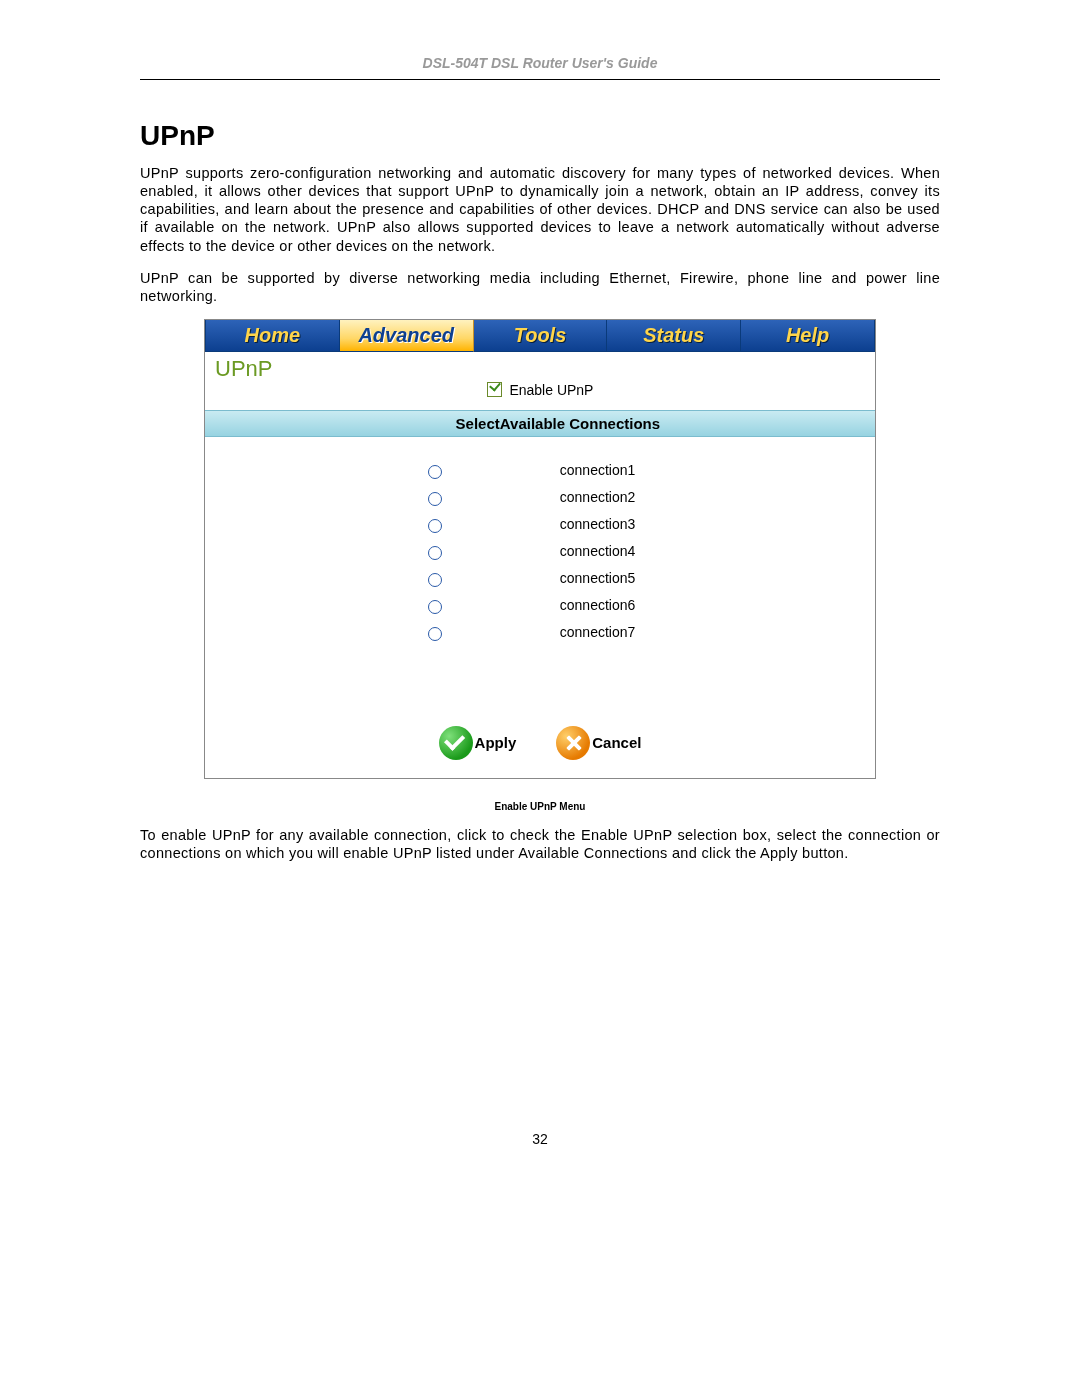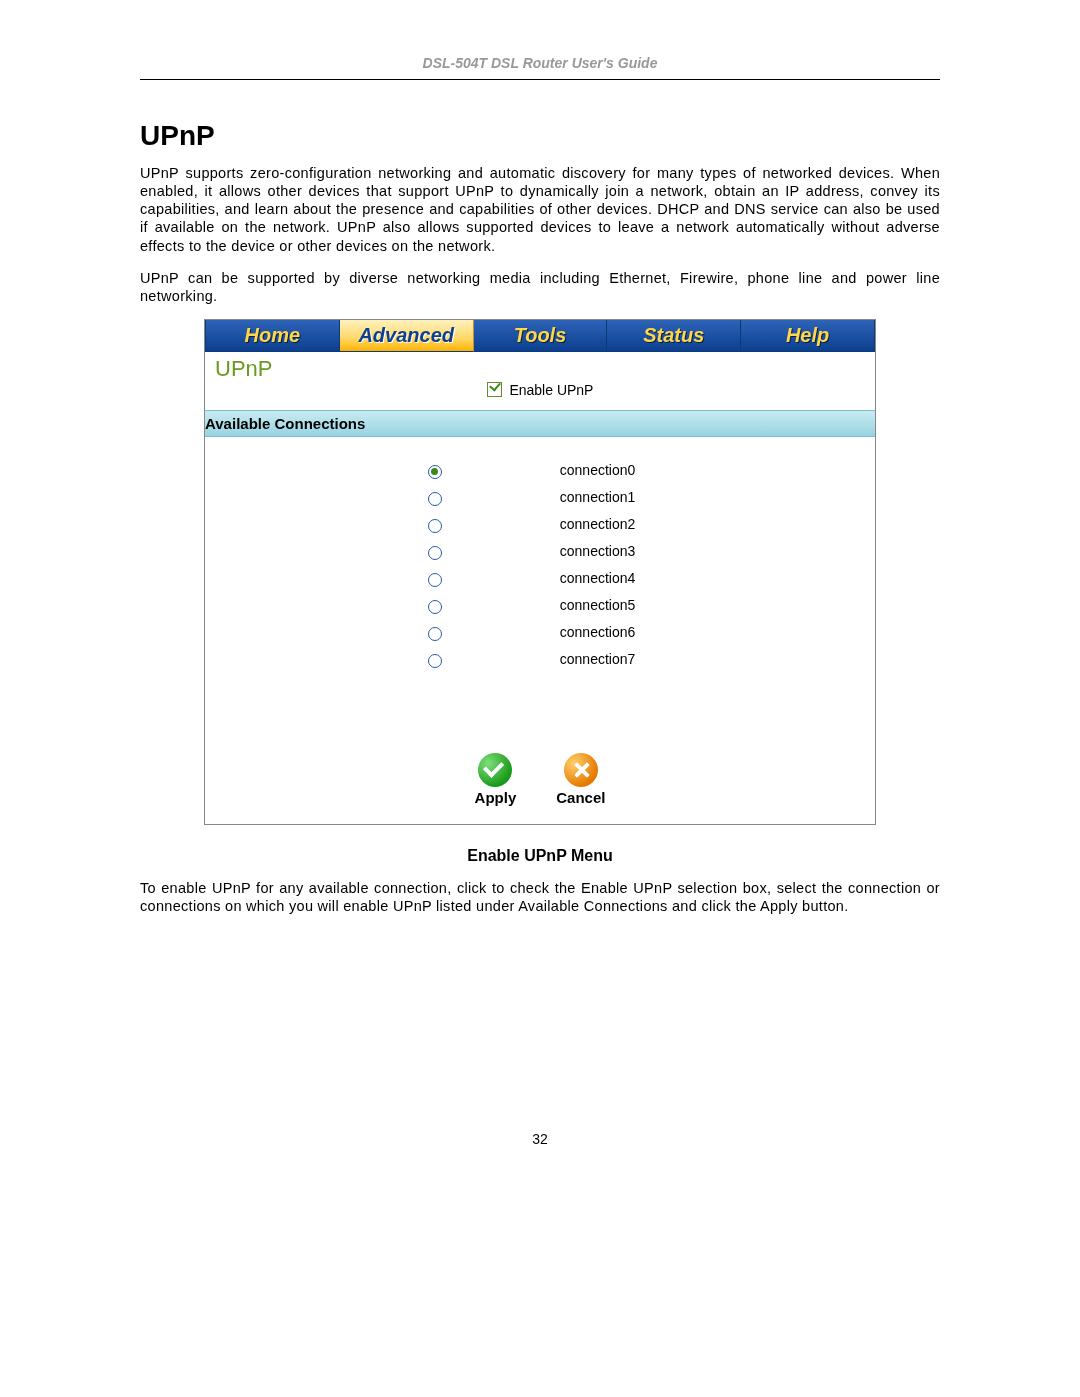--- a/index.html
+++ b/index.html
@@ -156,21 +156,21 @@
     border-radius: 50%;
   }
   .btnrow {
     display: flex;
     justify-content: center;
     gap: 40px;
     padding: 80px 0 18px 0;
   }
   .iconbtn {
     display: flex;
-    flex-direction: column;
+    flex-direction: row;
     align-items: center;
     font-family: "Trebuchet MS", Arial, sans-serif;
     font-weight: bold;
     font-size: 15px;
     gap: 2px;
   }
   .circ {
     width: 34px; height: 34px;
     border-radius: 50%;
     position: relative;
@@ -193,21 +193,21 @@
     left: 8px; top: 0;
     width: 4px; height: 18px;
     background: #fff;
     border-radius: 1px;
   }
   .xmark::before { transform: rotate(45deg); }
   .xmark::after { transform: rotate(-45deg); }
   .caption {
     text-align: center;
     font-weight: bold;
-    font-size: 16px;
+    font-size: 10px;
     margin: 22px 0 14px 0;
   }
   .pagenum {
     position: absolute;
     bottom: 250px;
     left: 0; right: 0;
     text-align: center;
     font-size: 14px;
   }
 </style>
@@ -233,28 +233,25 @@
     </div>
 
     <div class="panel-title">UPnP</div>
 
     <div class="enable-row">
       <span class="chk"></span>
       <span>Enable UPnP</span>
     </div>
 
     <div class="colhead">
+      <div class="col-select">Select</div>
       <div class="col-avail">Available Connections</div>
     </div>
 
     <div class="conn-list" id="conn-list">
-        <div class="conn-row">
-          <div class="radio-cell"><span class="radio selected"></span></div>
-          <div class="label-cell">connection0</div>
-        </div>
         <div class="conn-row">
           <div class="radio-cell"><span class="radio"></span></div>
           <div class="label-cell">connection1</div>
         </div>
         <div class="conn-row">
           <div class="radio-cell"><span class="radio"></span></div>
           <div class="label-cell">connection2</div>
         </div>
         <div class="conn-row">
           <div class="radio-cell"><span class="radio"></span></div>

